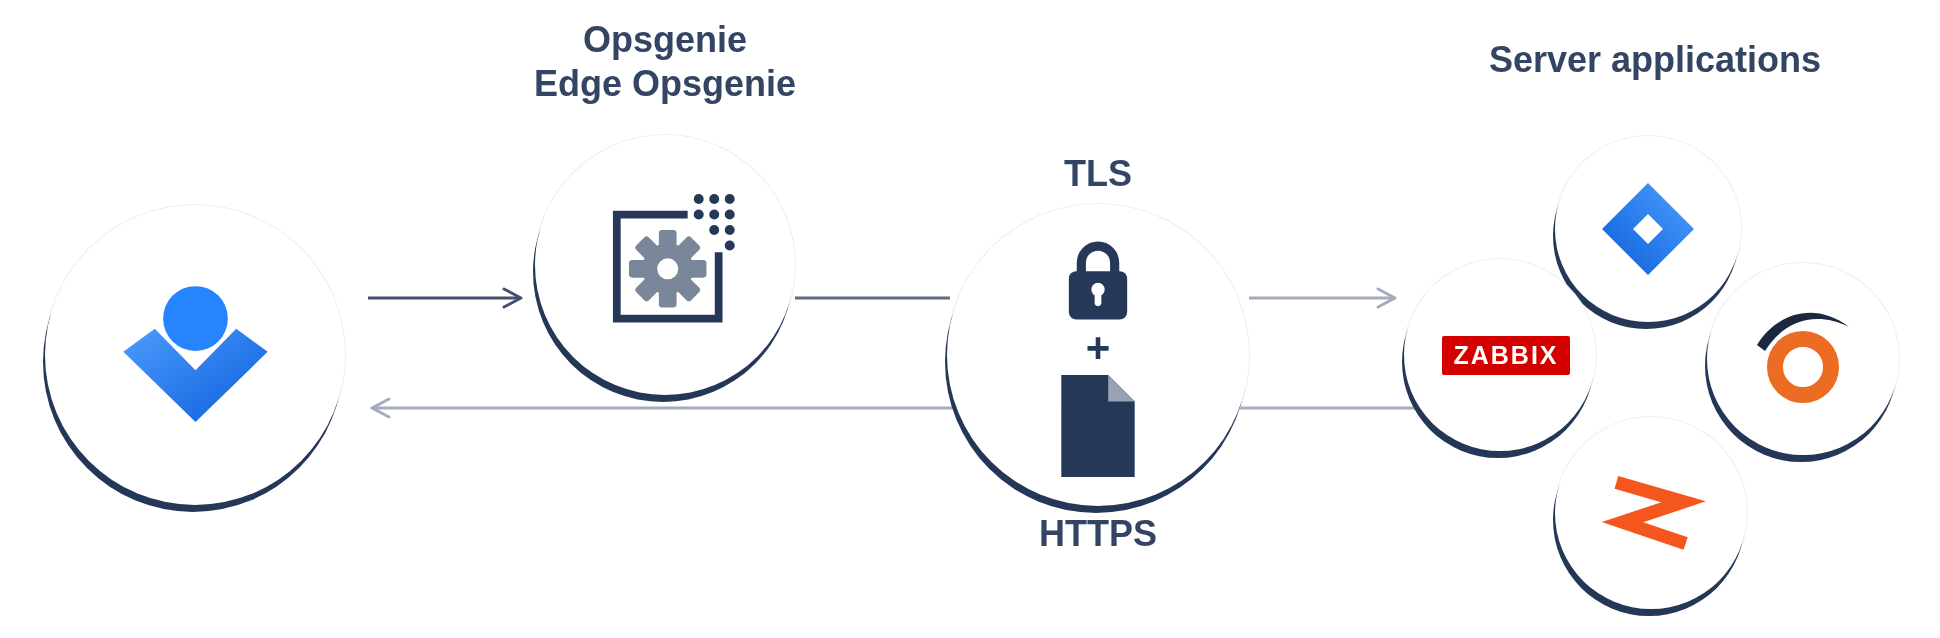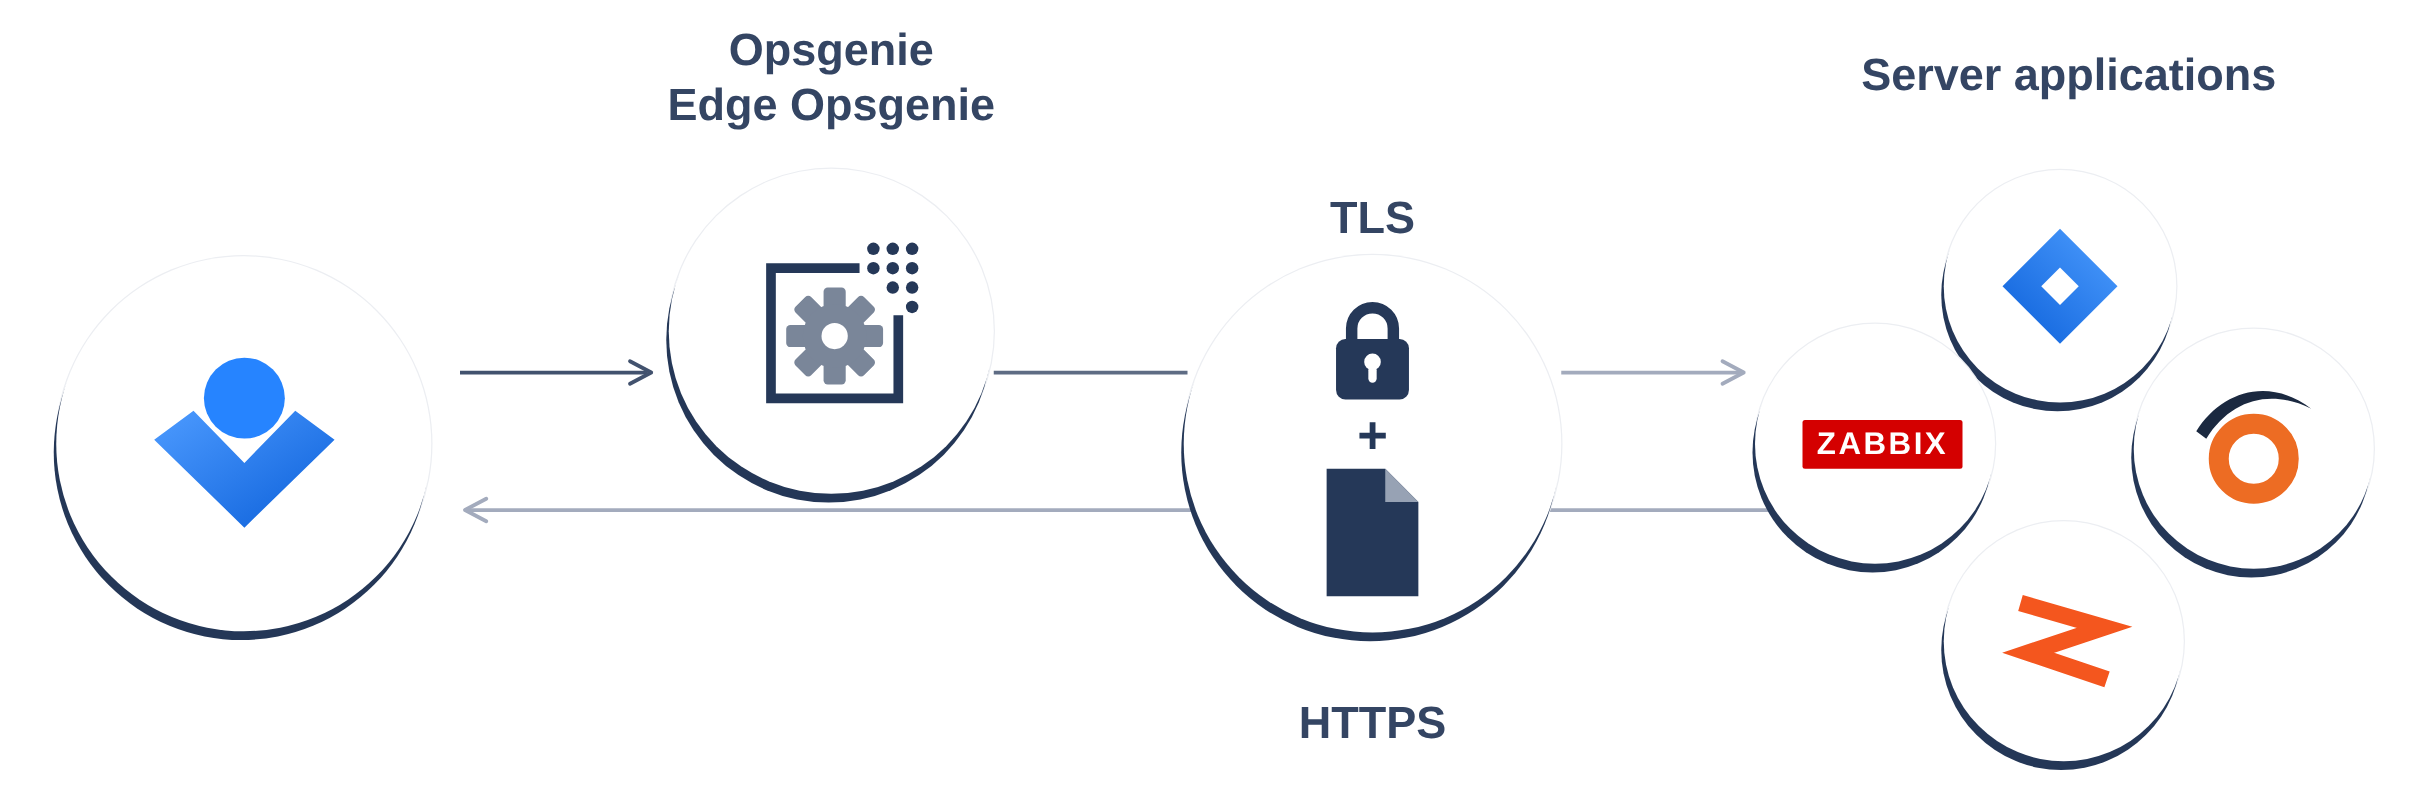--- a/index.html
+++ b/index.html
@@ -40,21 +40,21 @@
   .bubble-user      { left: 45px;   top: 205px; width: 300px; height: 300px; }
   .bubble-oec       { left: 535px;  top: 135px; width: 260px; height: 260px; }
   .bubble-lock      { left: 947px;  top: 204px; width: 302px; height: 302px; }
   .bubble-jira      { left: 1555px; top: 136px; width: 186px; height: 186px; }
   .bubble-zabbix    { left: 1404px; top: 259px; width: 192px; height: 192px; }
   .bubble-ring      { left: 1707px; top: 263px; width: 192px; height: 192px; }
   .bubble-zigzag    { left: 1555px; top: 417px; width: 192px; height: 192px; }
 
   .heading-oec      { left: 665px;  top: 18px; }
   .heading-tls      { left: 1098px; top: 116px; margin-top: 36px; }
-  .heading-https    { left: 1098px; top: 512px; margin-top: 44px; }
+  .heading-https    { left: 1098px; top: 512px; }
   .heading-servers  { left: 1655px; top: 38px; text-align: center; }
 
   .lock-stack {
     display: flex;
     flex-direction: column;
     align-items: center;
     gap: 2px;
   }
   .plus-sign {
     font-size: 42px;

